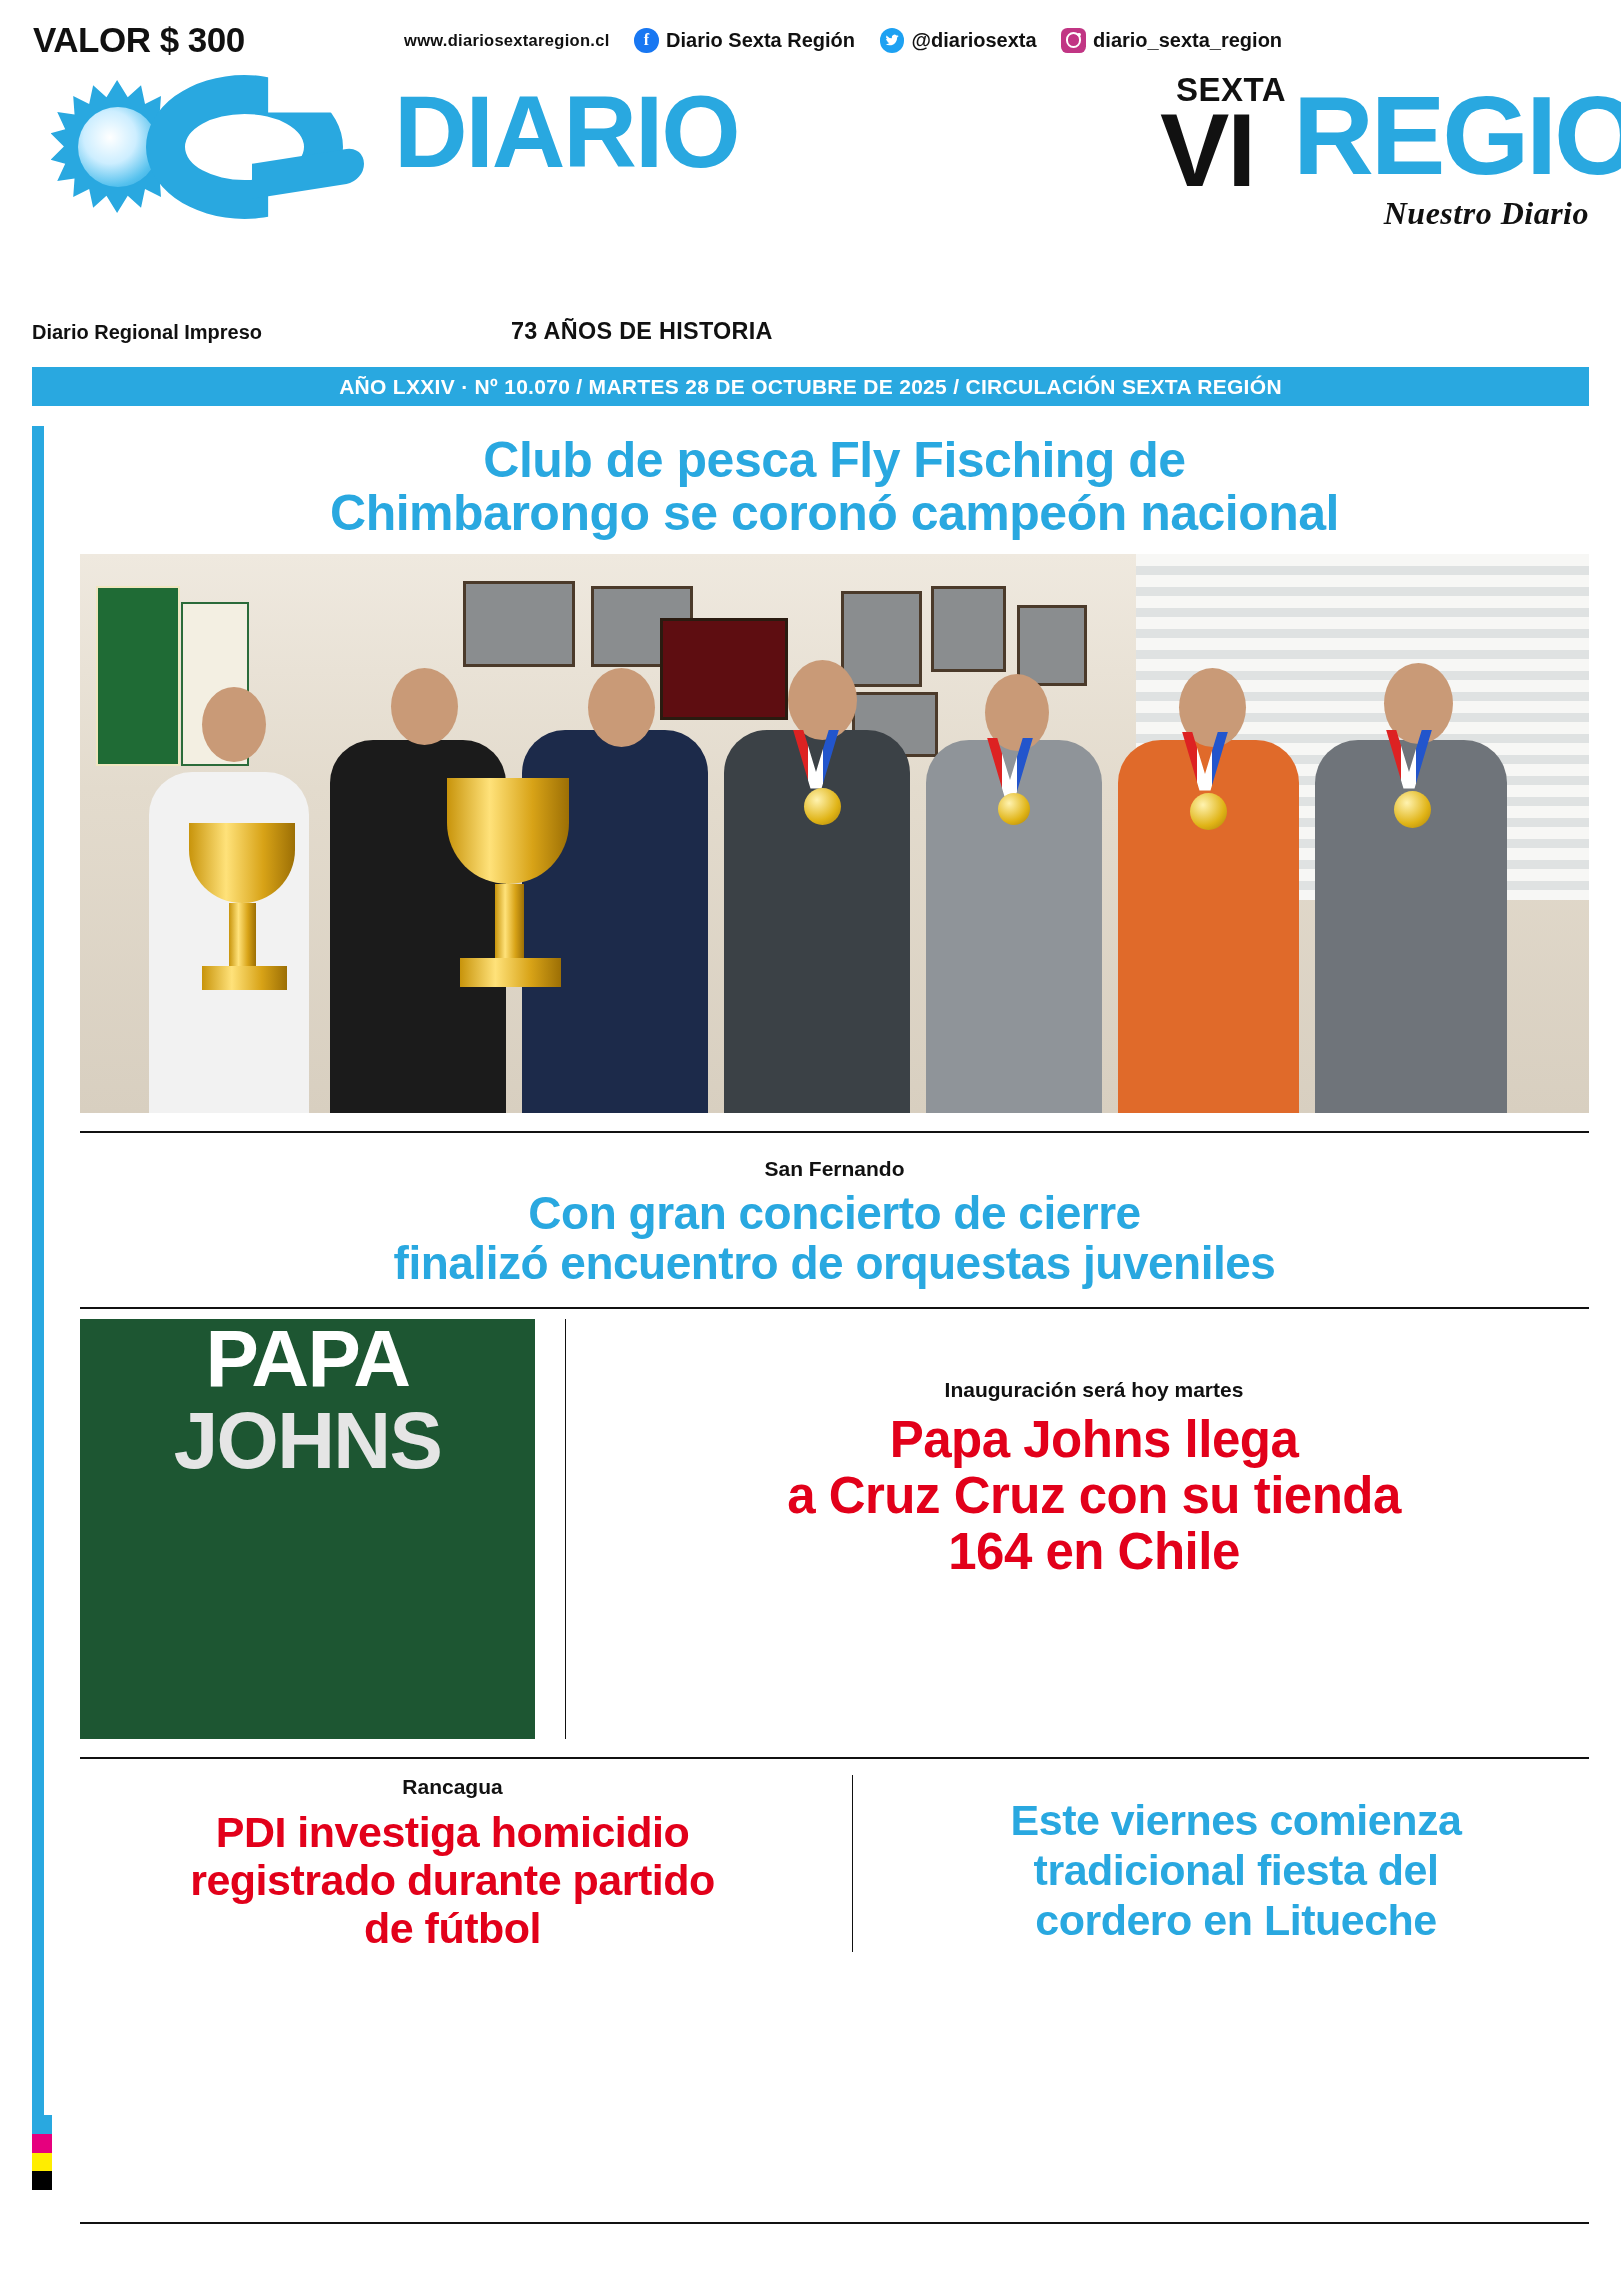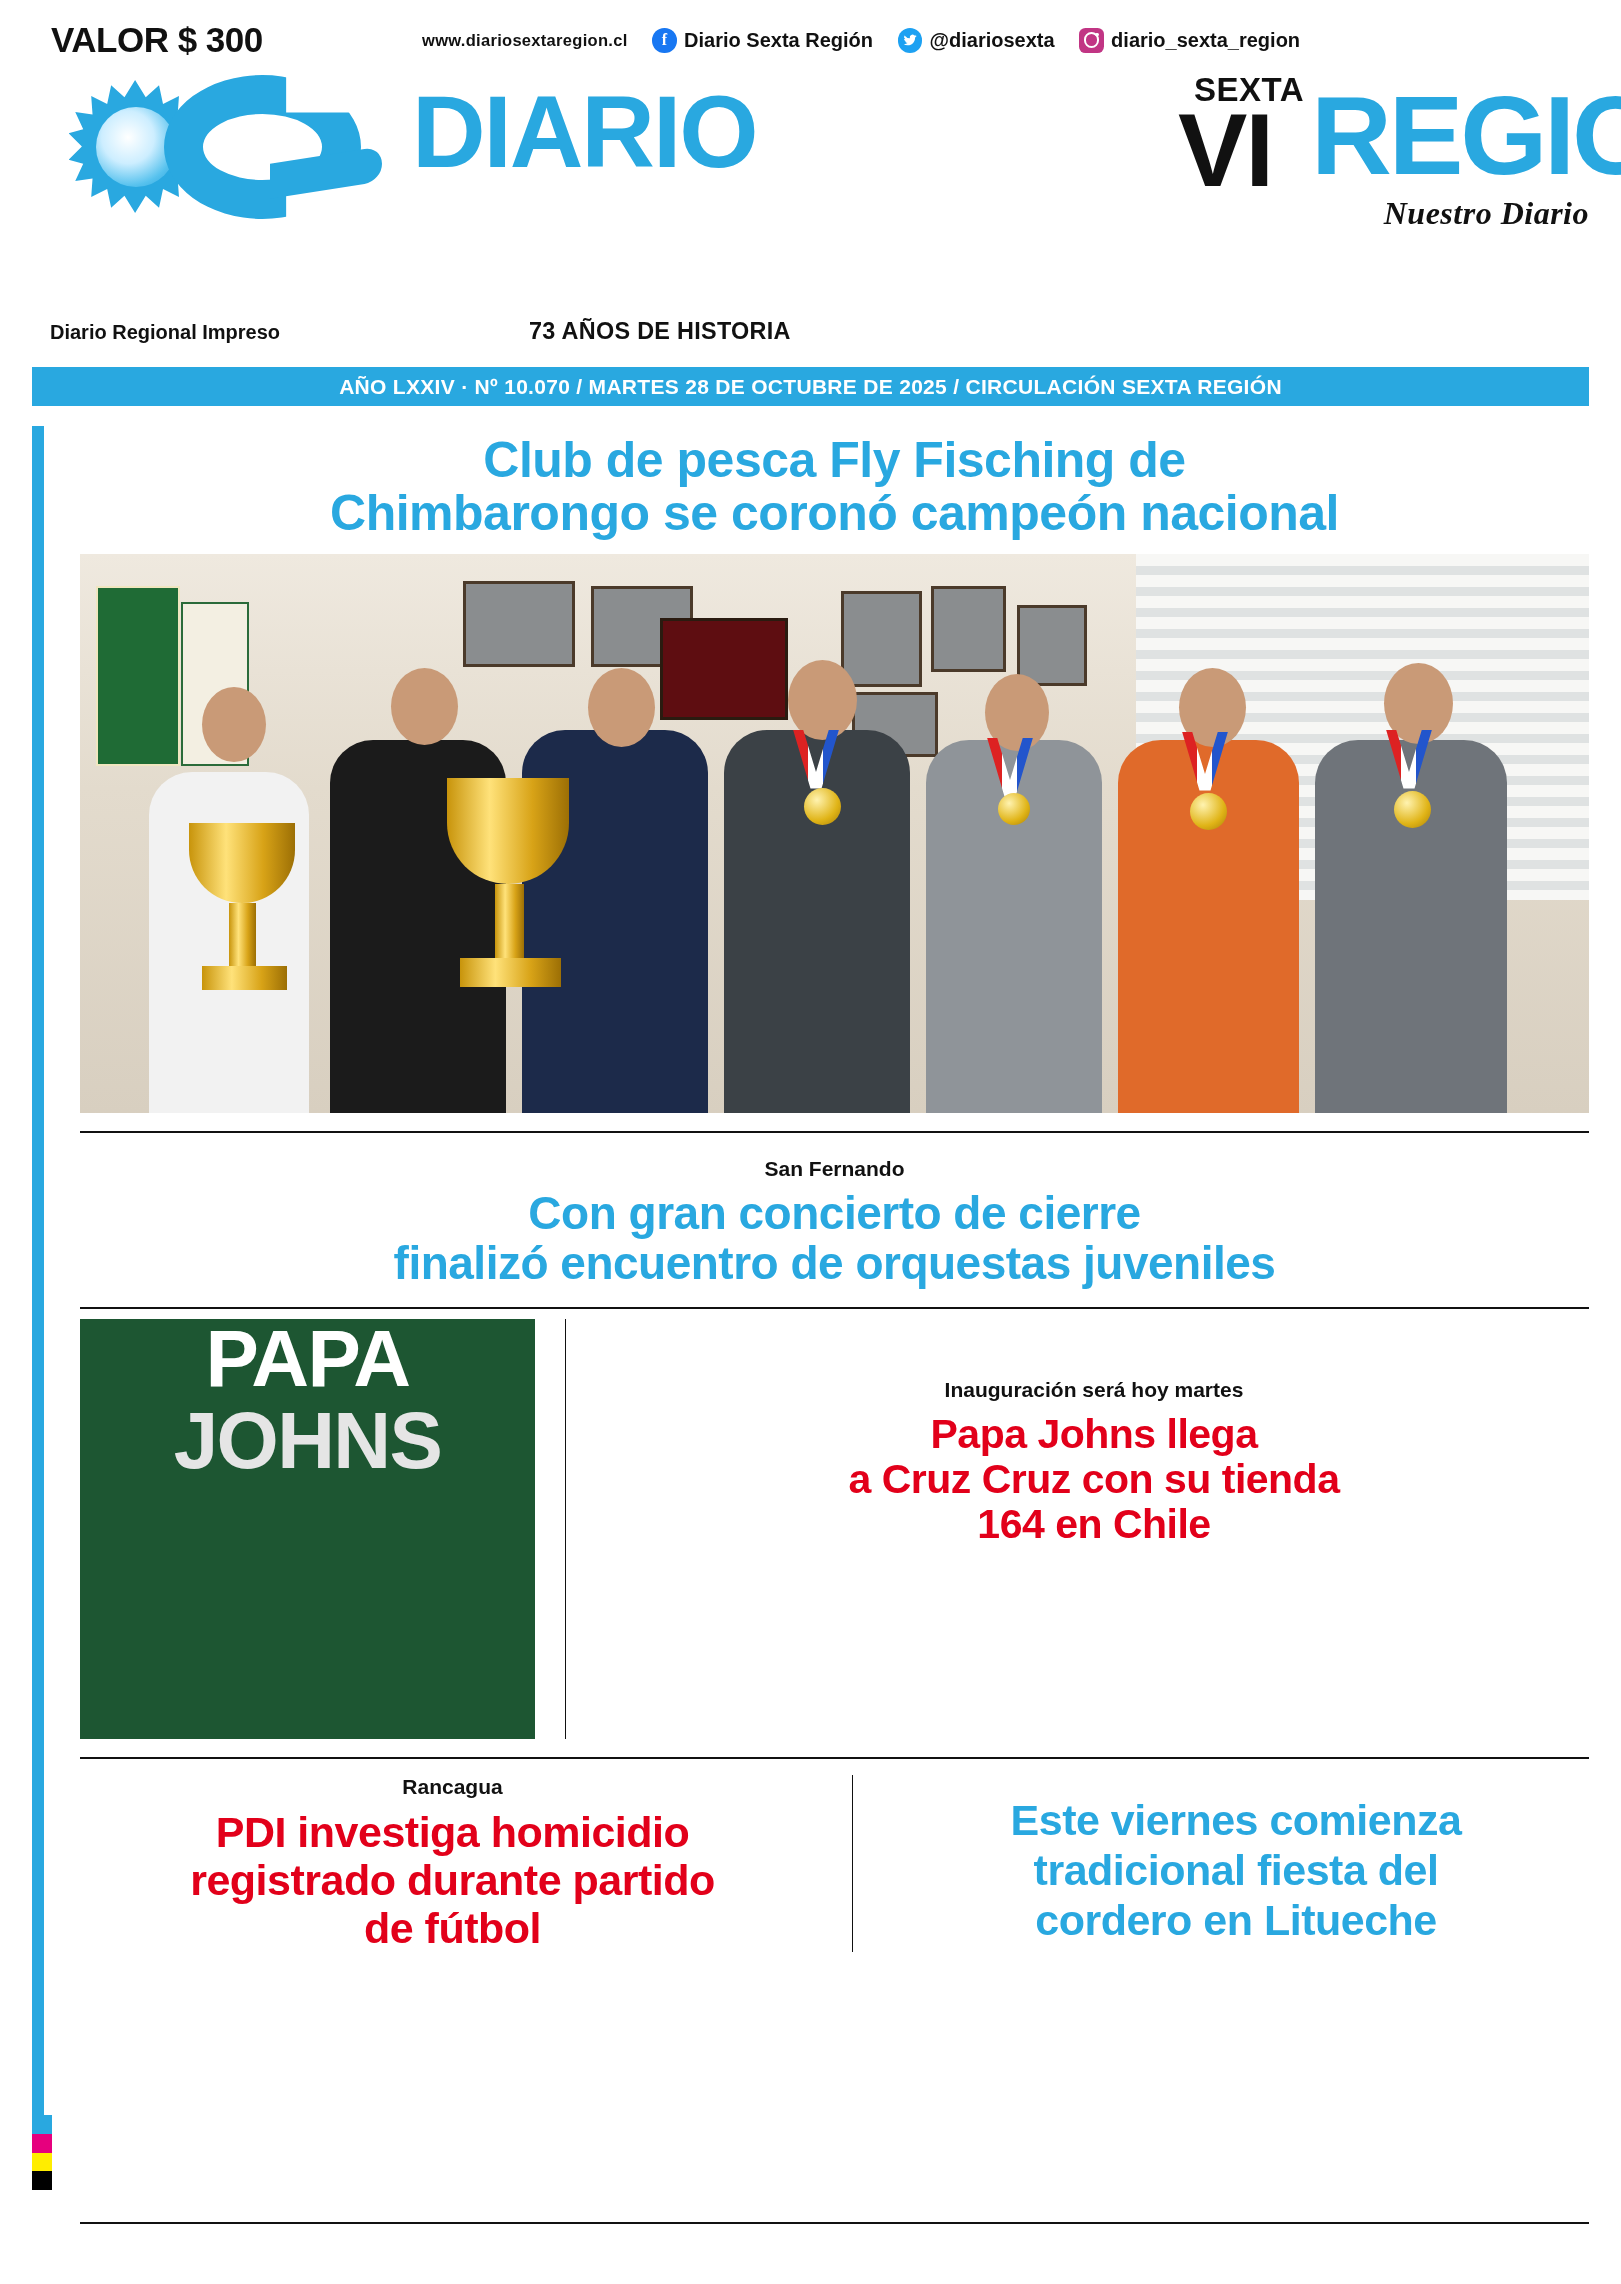--- a/index.html
+++ b/index.html
@@ -15,21 +15,20 @@
     position: relative;
     overflow: hidden;
   }
 
   
   .masthead {
     position: relative;
     padding: 16px 32px 0 32px;
     height: 341px;
     box-sizing: border-box;
-    margin-left: 18px;
   }
 
   .price {
     position: absolute;
     left: 33px;
     top: 20px;
     font-size: 35px;
     font-weight: bold;
     letter-spacing: -0.5px;
     color: #111;
@@ -408,21 +407,21 @@
     margin-top: 9.6px;
   }
   .pj-kicker {
     text-align: center;
     font-size: 21px;
     font-weight: bold;
     color: #111;
   }
   .pj-headline {
     text-align: center;
-    font-size: 41px;
+    font-size: 51px;
     font-weight: bold;
     color: #e2001a;
     line-height: 1.1;
     margin-top: 9.6px;
     letter-spacing: -0.5px;
   }
 
   
   .bottom-block {
     display: flex;

